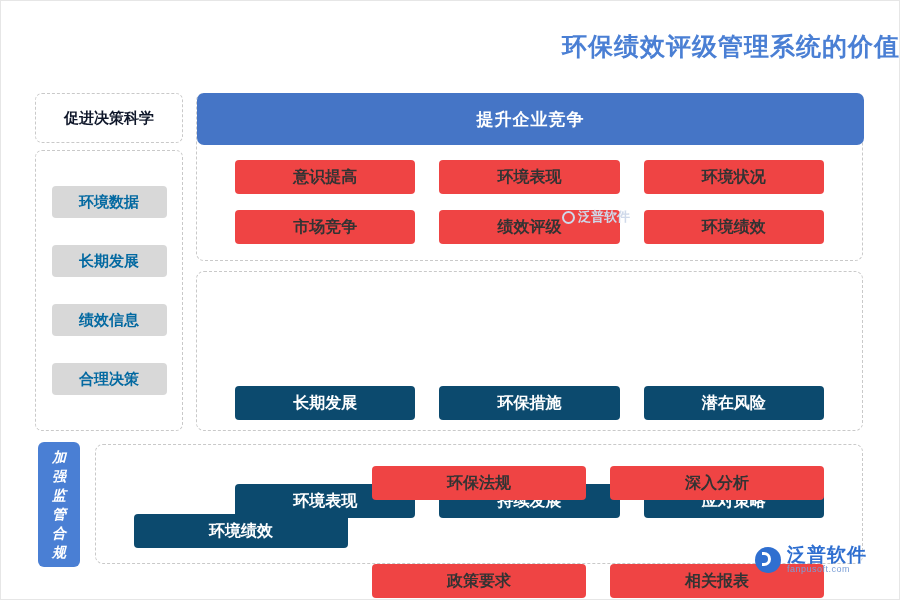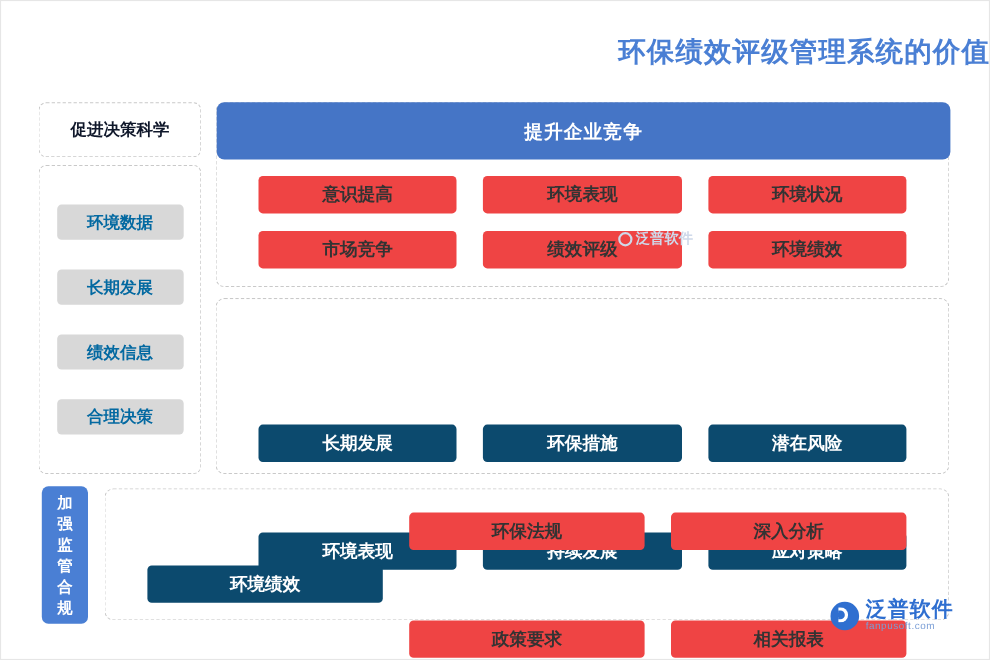--- a/index.html
+++ b/index.html
@@ -89,21 +89,21 @@
     font-size: 14px;
     font-weight: bold;
     line-height: 19px;
     display: flex;
     align-items: center;
     justify-content: center;
     text-align: center;
     padding: 4px 2px;
     box-sizing: border-box;
   }
-  .blue-vert span { display: block; width: 18px; word-break: break-all; }
+  .blue-vert span { display: block; width: 18px; word-break: break-all; font-style: italic; }
 
   
   .panel {
     position: absolute;
     border: 1px dashed #c9c9c9;
     border-radius: 8px;
     box-sizing: border-box;
   }
   .panel-1 { left: 196px; top: 93px; width: 667px; height: 168px; }
   .panel-2 { left: 196px; top: 271px; width: 667px; height: 160px; }

